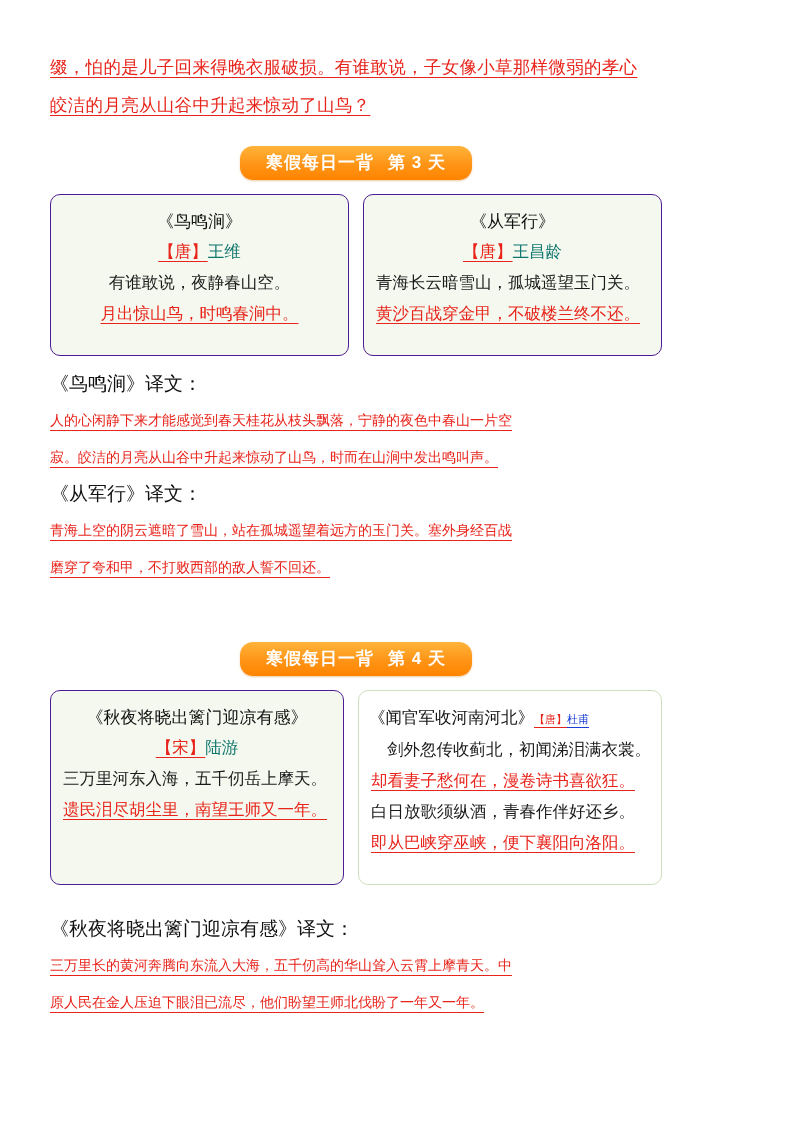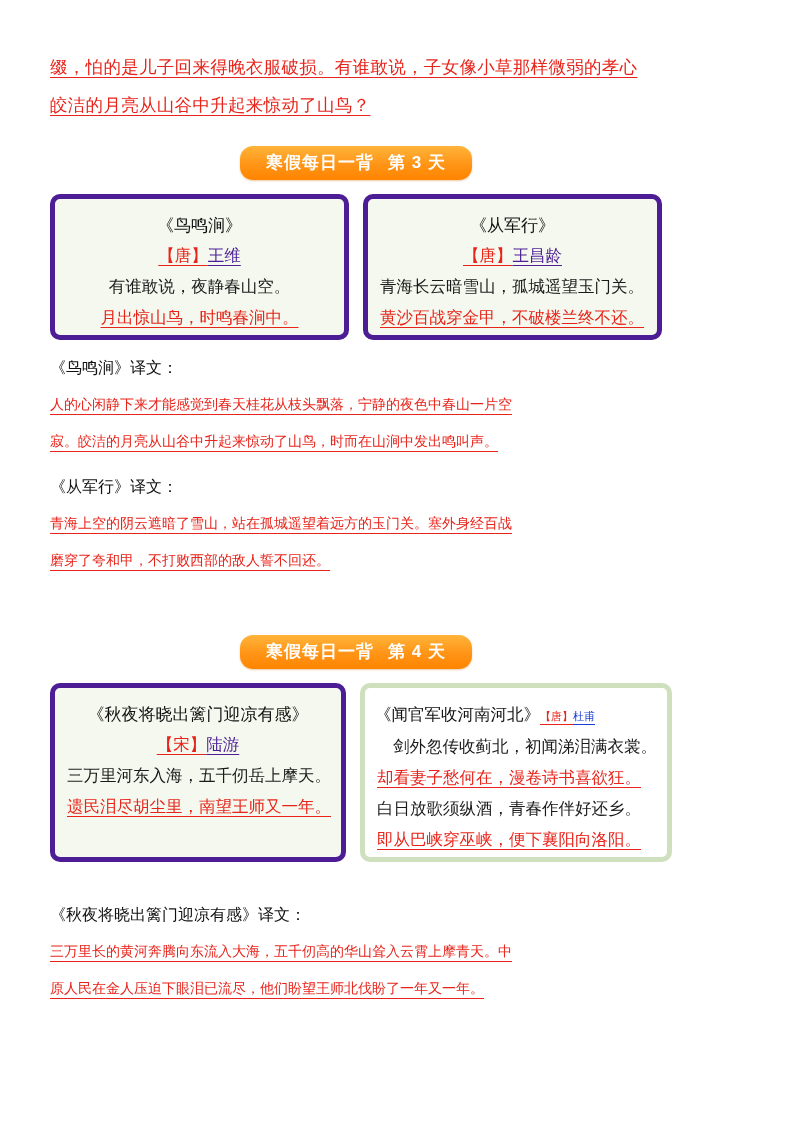--- a/index.html
+++ b/index.html
@@ -66,24 +66,24 @@
 
   
   .card-row {
     display: flex;
     gap: 14px;
     align-items: stretch;
     margin-bottom: 10px;
   }
   .card {
     flex: 1 1 0;
-    border: 5px solid #4c1d95;
+    border: 1px solid #4c1d95;
     border-radius: 10px;
     background: #f4f8ee;
-    padding: 12px 10px 2px 10px;
+    padding: 12px 10px 26px 10px;
     box-sizing: border-box;
   }
   .card.plain {
     background: #ffffff;
     border-color: #cfe0bf;
   }
   .card-title {
     text-align: center;
     font-size: 17px;
     line-height: 30px;
@@ -93,22 +93,21 @@
     text-align: center;
     font-size: 16.5px;
     line-height: 30px;
   }
   .card-author .dyn {
     color: #e8231a;
     text-decoration: underline;
     text-underline-offset: 4px;
   }
   .card-author .name {
-    color: #4c1d95;
-    text-decoration: underline;
+    color: #0f766e;
     text-underline-offset: 4px;
   }
   .verse {
     font-size: 16.5px;
     line-height: 31px;
     text-align: center;
     white-space: nowrap;
   }
   .verse.left {
     text-align: left;
@@ -131,24 +130,23 @@
     text-decoration: underline;
     text-underline-offset: 4px;
   }
   .card-head-inline {
     font-size: 16.5px;
     line-height: 30px;
     white-space: nowrap;
   }
 
   .trans-label {
-    font-size: 16px;
+    font-size: 19px;
     line-height: 36px;
     color: #111111;
-    margin-top: 9px;
   }
   .trans-body {
     font-size: 14px;
     line-height: 37px;
     color: #e8231a;
     text-decoration: underline;
     text-decoration-color: #e8231a;
     text-underline-offset: 5px;
   }
   .gap-lg { height: 34px; }

